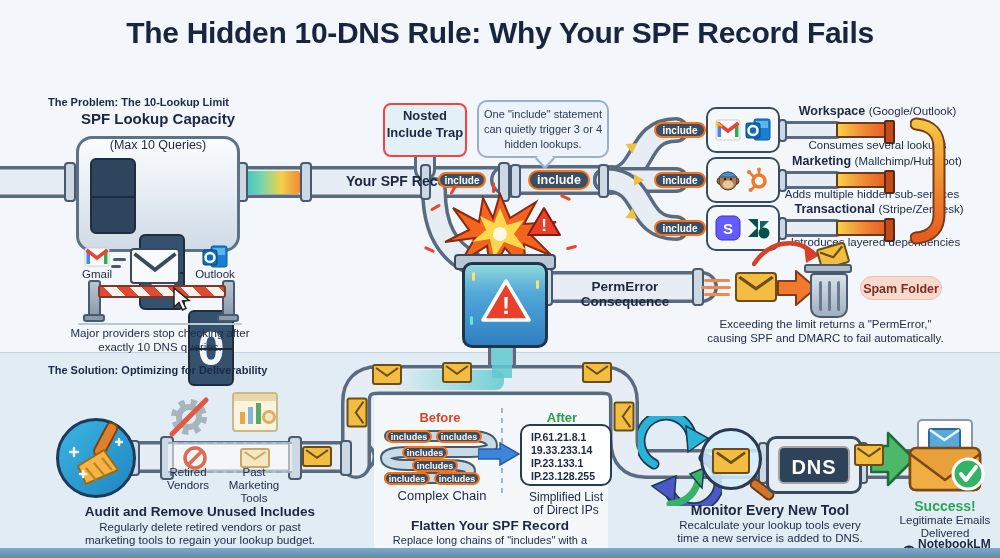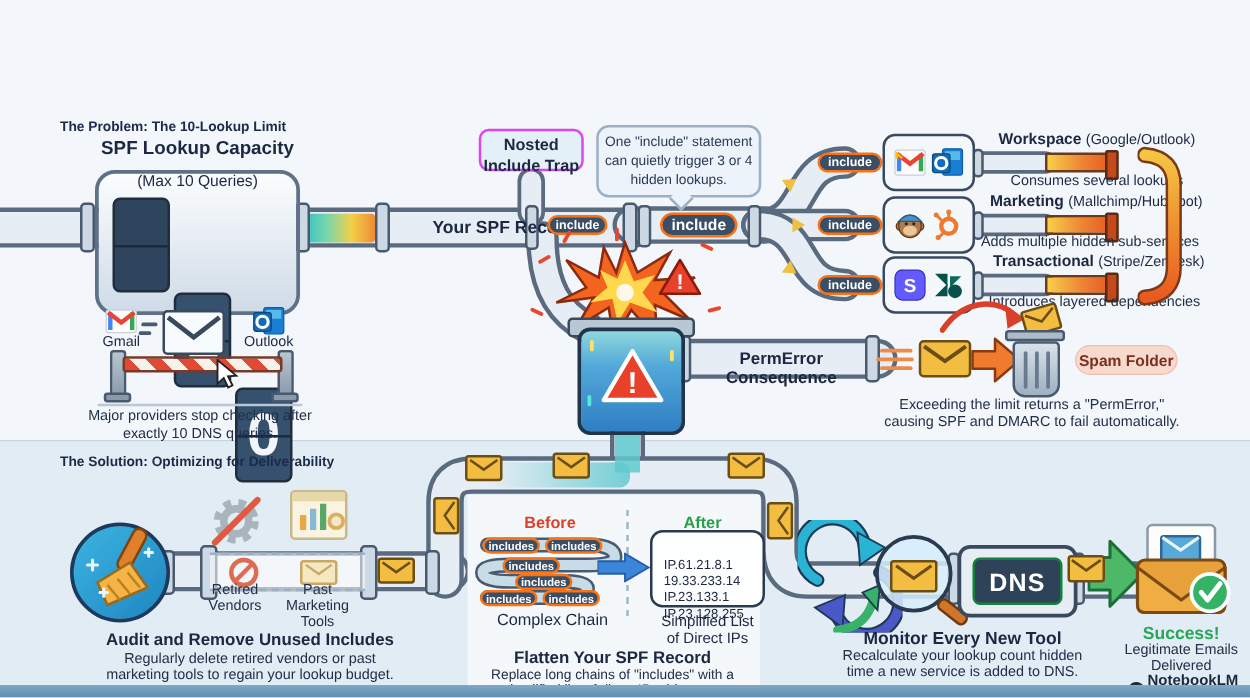--- a/index.html
+++ b/index.html
@@ -93,38 +93,39 @@
   <div class="abs ring" style="left:778px;top:119px;width:9px;height:23px"></div>
   <div class="abs ring" style="left:778px;top:169px;width:9px;height:23px"></div>
   <div class="abs ring" style="left:778px;top:217px;width:9px;height:23px"></div>
   <div class="abs ring" style="left:128px;top:440px;width:12px;height:36px"></div>
   <div class="abs ring" style="left:160px;top:436px;width:14px;height:44px"></div>
   <div class="abs ring" style="left:288px;top:436px;width:14px;height:44px"></div>
   <div class="abs ring" style="left:340px;top:440px;width:12px;height:36px"></div>
   <div class="abs ring" style="left:758px;top:442px;width:10px;height:42px"></div>
   <div class="abs ring" style="left:858px;top:442px;width:10px;height:42px"></div>
 
+  <div class="abs c" id="title">The Hidden 10-DNS Rule: Why Your SPF Record Fails</div>
   <div class="abs sec-head" style="left:48px;top:96px">The Problem: The 10-Lookup Limit</div>
 
   <div class="abs" style="left:76px;top:136px;width:164px;height:116px;border:3px solid #5f7186;border-radius:16px;background:linear-gradient(180deg,#fbfdfe,#cfdbe7);box-sizing:border-box"></div>
   <div class="abs c b" style="left:46px;top:110px;width:224px;font-size:15px">SPF Lookup Capacity</div>
   <div class="abs c" style="left:46px;top:138px;width:224px;font-size:12.5px">(Max 10 Queries)</div>
   <div class="abs flip" style="left:90px;top:158px;width:46px;height:76px;background:#2e455d"></div>
   <div class="abs flip" style="left:139px;top:158px;width:46px;height:76px">1</div>
   <div class="abs flip" style="left:188px;top:158px;width:46px;height:76px">0</div>
   <div class="abs" style="left:156px;top:253px;width:2px;height:24px;background:repeating-linear-gradient(180deg,#8aa0b5 0 4px,transparent 4px 8px)"></div>
 
   <div class="abs c b" style="left:308px;top:173px;width:190px;font-size:14px">Your SPF Record</div>
   <div class="abs pill" style="left:438px;top:172px;width:48px;height:16px;font-size:10px">include</div>
   <div class="abs pill" style="left:528px;top:170px;width:62px;height:20px;font-size:12.5px">include</div>
   <div class="abs flow-tri" style="left:628px;top:140px;transform:rotate(-35deg)"></div>
   <div class="abs flow-tri" style="left:634px;top:174px"></div>
   <div class="abs flow-tri" style="left:628px;top:210px;transform:rotate(35deg)"></div>
 
-  <div class="abs" style="left:383px;top:103px;width:84px;height:34px;background:#e4f0f8;border:2px solid #d946ef;border-radius:8px;box-sizing:border-box">
+  <div class="abs" style="left:383px;top:103px;width:84px;height:54px;background:#e4f0f8;border:2px solid #ef4444;border-radius:8px;box-sizing:border-box">
     <div class="c b" style="font-size:13px;line-height:1.3;margin-top:3px">
         <div>Nosted</div>
         <div>Include Trap</div>
       </div>
   </div>
   <div class="abs" style="left:477px;top:100px;width:132px;height:58px;background:#ecf3fa;border:2px solid #9ab0c6;border-radius:10px;box-sizing:border-box">
     <div class="c" style="font-size:11px;line-height:1.35;margin-top:5px;color:#2a3a55">
       <div>One "include" statement</div>
       <div>can quietly trigger 3 or 4</div>
       <div>hidden lookups.</div>
@@ -375,21 +376,21 @@
   <div class="abs pill" style="left:386px;top:430px;width:46px;height:13px;font-size:9px;border-radius:7px">includes</div>
   <div class="abs pill" style="left:436px;top:430px;width:46px;height:13px;font-size:9px;border-radius:7px">includes</div>
   <div class="abs pill" style="left:402px;top:446px;width:46px;height:13px;font-size:9px;border-radius:7px">includes</div>
   <div class="abs pill" style="left:412px;top:459px;width:46px;height:13px;font-size:9px;border-radius:7px">includes</div>
   <div class="abs pill" style="left:384px;top:472px;width:46px;height:13px;font-size:9px;border-radius:7px">includes</div>
   <div class="abs pill" style="left:434px;top:472px;width:46px;height:13px;font-size:9px;border-radius:7px">includes</div>
   <div class="abs c" style="left:382px;top:488px;width:120px;font-size:13px">Complex Chain</div>
   <svg class="abs" width="42" height="24" style="left:478px;top:442px">
       <path d="M0,7 H22 V1 L41,12 L22,23 V17 H0 Z" fill="#3b86d8" stroke="#2a5aa8" stroke-width="1.5"></path>
     </svg>
-  <div class="abs" style="left:520px;top:424px;width:92px;height:62px;background:#fdfefe;border:2px solid #2a3a50;border-radius:10px;box-sizing:border-box;padding:20px 0 0 9px;font-size:10.5px;font-weight:normal;line-height:13px">
+  <div class="abs" style="left:520px;top:424px;width:92px;height:62px;background:#fdfefe;border:2px solid #2a3a50;border-radius:10px;box-sizing:border-box;padding:5px 0 0 9px;font-size:10.5px;font-weight:bold;line-height:13px">
     <div>IP.61.21.8.1</div>
     <div>19.33.233.14</div>
     <div>IP.23.133.1</div>
     <div>IP.23.128.255</div>
   </div>
   <div class="abs c" style="left:508px;top:490px;width:116px;font-size:12px">Simplified List</div>
   <div class="abs c" style="left:508px;top:503px;width:116px;font-size:12px">of Direct IPs</div>
   <div class="abs c b" style="left:360px;top:518px;width:260px;font-size:13.5px">Flatten Your SPF Record</div>
   <div class="abs c cap" style="left:350px;top:534px;width:280px;font-size:11px">Replace long chains of "includes" with a</div>
   <div class="abs c cap" style="left:350px;top:546px;width:280px;font-size:11px">simplified list of direct IP addresses.</div>
@@ -405,23 +406,23 @@
     <polygon points="52,58 66,52 64,72" fill="#38b268" stroke="#1c3a55" stroke-width="1.5"></polygon>
   </svg>
   <div class="abs" style="left:700px;top:428px;width:62px;height:62px;border-radius:50%;border:3.5px solid #2a3a50;box-sizing:border-box;background:rgba(214,238,250,.85)"></div>
   <div class="abs env" style="left:712px;top:448px;width:38px;height:26px">
       <svg viewBox="0 0 30 21">
         <path class="flap" d="M1.5,2.5 L15,12 L28.5,2.5"></path>
       </svg>
     </div>
   <div class="abs" style="left:748px;top:484px;width:28px;height:11px;background:#d0752a;border:2px solid #6a3a12;border-radius:5px;box-sizing:border-box;transform:rotate(38deg)"></div>
   <div class="abs" style="left:766px;top:436px;width:96px;height:58px;background:#e6edf3;border:3px solid #3a4a5e;border-radius:10px;box-sizing:border-box"></div>
-  <div class="abs c b" style="left:778px;top:446px;width:72px;height:38px;line-height:38px;background:#2e4258;border:2px solid #15803d;border-radius:6px;box-sizing:border-box;color:#fff;font-size:20px;letter-spacing:1px">DNS</div>
+  <div class="abs c b" style="left:778px;top:446px;width:72px;height:38px;line-height:38px;background:#2e4258;border:2px solid #a3a3a3;border-radius:6px;box-sizing:border-box;color:#fff;font-size:20px;letter-spacing:1px">DNS</div>
   <div class="abs c b" style="left:650px;top:502px;width:240px;font-size:14px">Monitor Every New Tool</div>
-  <div class="abs c cap" style="left:645px;top:519px;width:250px">Recalculate your lookup count hidden</div>
+  <div class="abs c cap" style="left:645px;top:519px;width:250px">Recalculate your lookup tools every</div>
   <div class="abs c cap" style="left:645px;top:532px;width:250px">time a new service is added to DNS.</div>
 
   <svg class="abs" width="46" height="58" style="left:870px;top:430px">
       <path d="M1,16 H18 V3 L44,29 L18,55 V42 H1 Z" fill="#4cb868" stroke="#1e6e3a" stroke-width="2.5" stroke-linejoin="round"></path>
     </svg>
   <div class="abs env" style="left:854px;top:444px;width:30px;height:22px">
       <svg viewBox="0 0 30 21">
         <path class="flap" d="M1.5,2.5 L15,12 L28.5,2.5"></path>
       </svg>
     </div>

